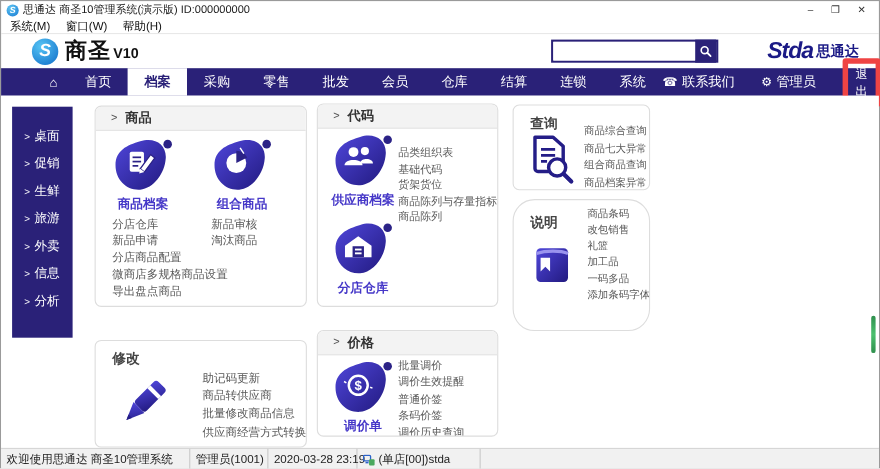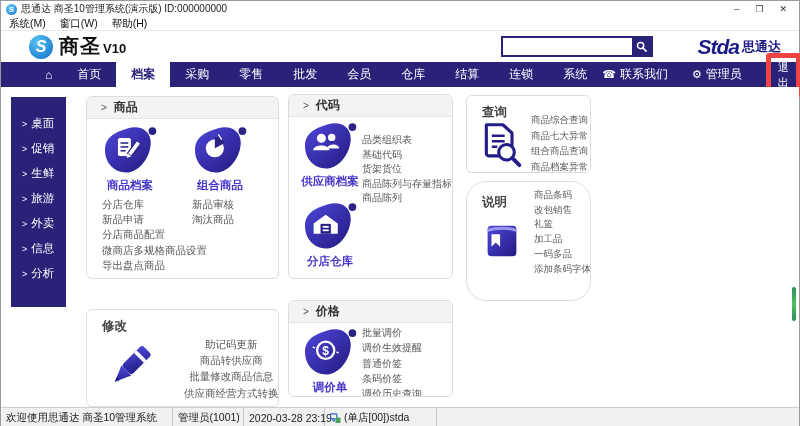--- a/index.html
+++ b/index.html
@@ -303,21 +303,21 @@
     <div class="card" id="card-modify">
       <span class="card-title" style="left:15px; top:8px;">修改</span>
       <svg width="56" height="62" viewBox="0 0 52 52" style="position:absolute; left:14px; top:26px;">
         <g transform="rotate(45 26 26)">
           <rect x="20" y="3" width="13" height="27" rx="3" fill="url(#pg)"></rect>
           <rect x="20" y="10" width="13" height="3.5" fill="#fff"></rect>
           <path d="M20 30 L26.5 45 L33 30 Z" fill="url(#pg)"></path>
           <path d="M24.5 40.5 L26.5 45 L28.5 40.5 Z" fill="#241d87"></path>
         </g>
       </svg>
-      <div class="linkcol" style="left:97px; top:26px; font-size:10.5px; line-height:16.2px;text-align:center;">
+      <div class="linkcol" style="left:97px; top:26px; font-size:10.5px; line-height:16.2px;">
         <div>助记码更新</div>
         <div>商品转供应商</div>
         <div>批量修改商品信息</div>
         <div>供应商经营方式转换</div>
       </div>
     </div>
 
     <div class="card" id="card-price">
       <div class="card-header">
         <span class="arrow">&gt;</span>

